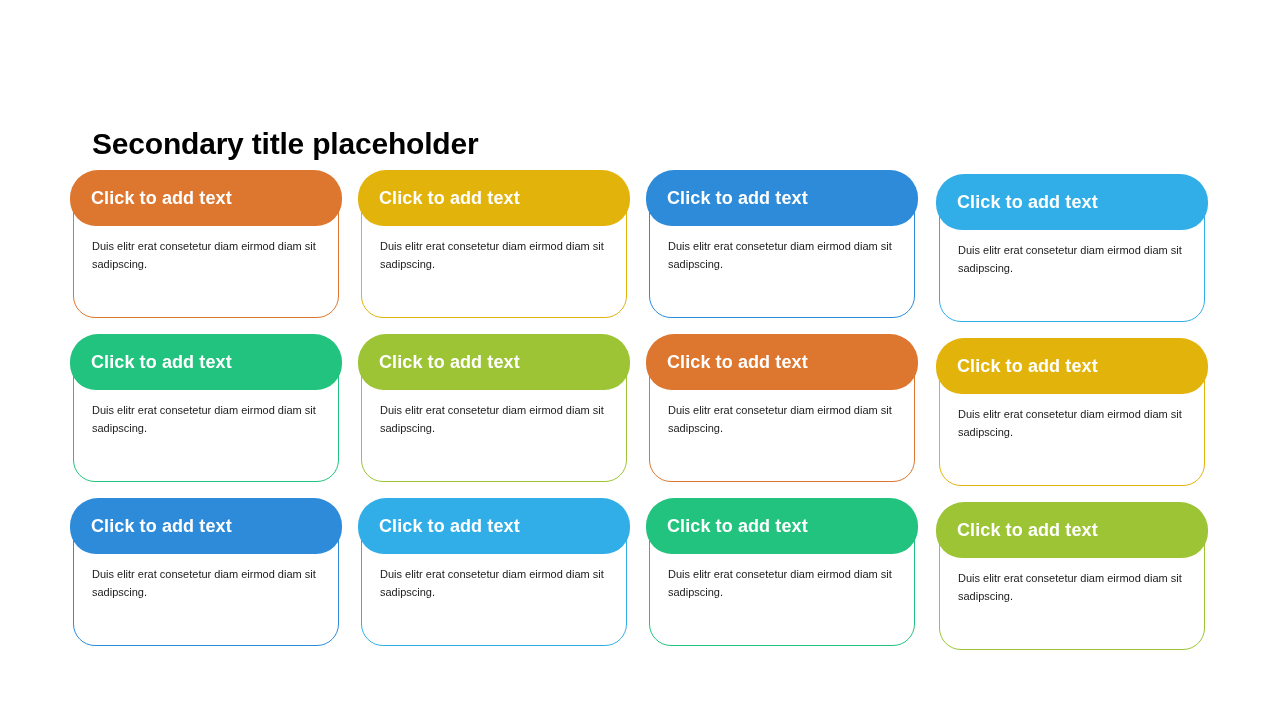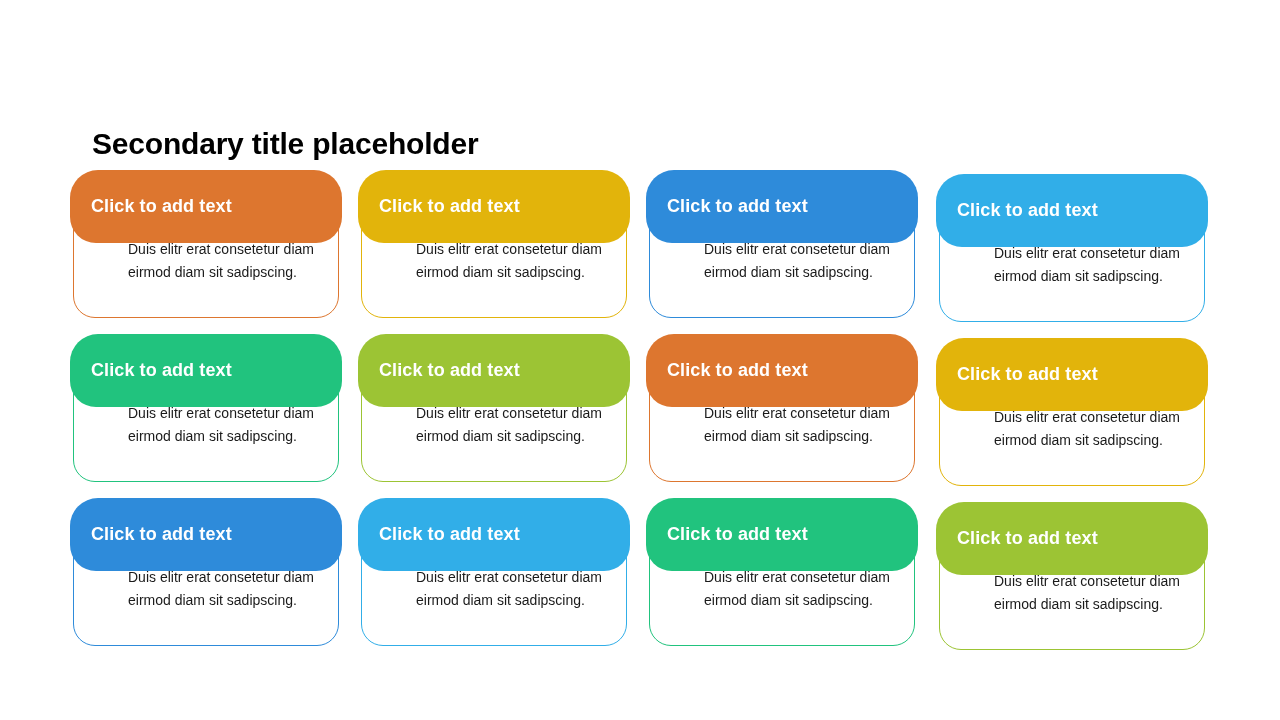--- a/index.html
+++ b/index.html
@@ -63,21 +63,21 @@
     background: #ffffff;
     box-sizing: border-box;
   }
 
   
   .card-header {
     position: absolute;
     left: 0;
     top: 0;
     width: 272px;
-    height: 73px;
+    height: 56px;
     border-radius: 28px 28px 26px 26px;
     background: currentColor;
     box-sizing: border-box;
     display: flex;
     align-items: center;
   }
 
   .card-header-label {
     color: #ffffff;
     font-size: 18px;
@@ -85,24 +85,23 @@
     padding-left: 21px;
     letter-spacing: 0.1px;
     white-space: nowrap;
   }
 
   .card-text {
     position: absolute;
     left: 22px;
     top: 68px;
     width: 228px;
-    font-size: 14px;
+    font-size: 11px;
     line-height: 1.62;
     color: #1a1a1a;
-    margin-left: 36px;
   }
 
   
   .col-0 { left: 0px; }
   .col-1 { left: 288px; }
   .col-2 { left: 576px; }
   .col-3 { left: 866px; }
 
   
   .col-3 { top: 4px; }

